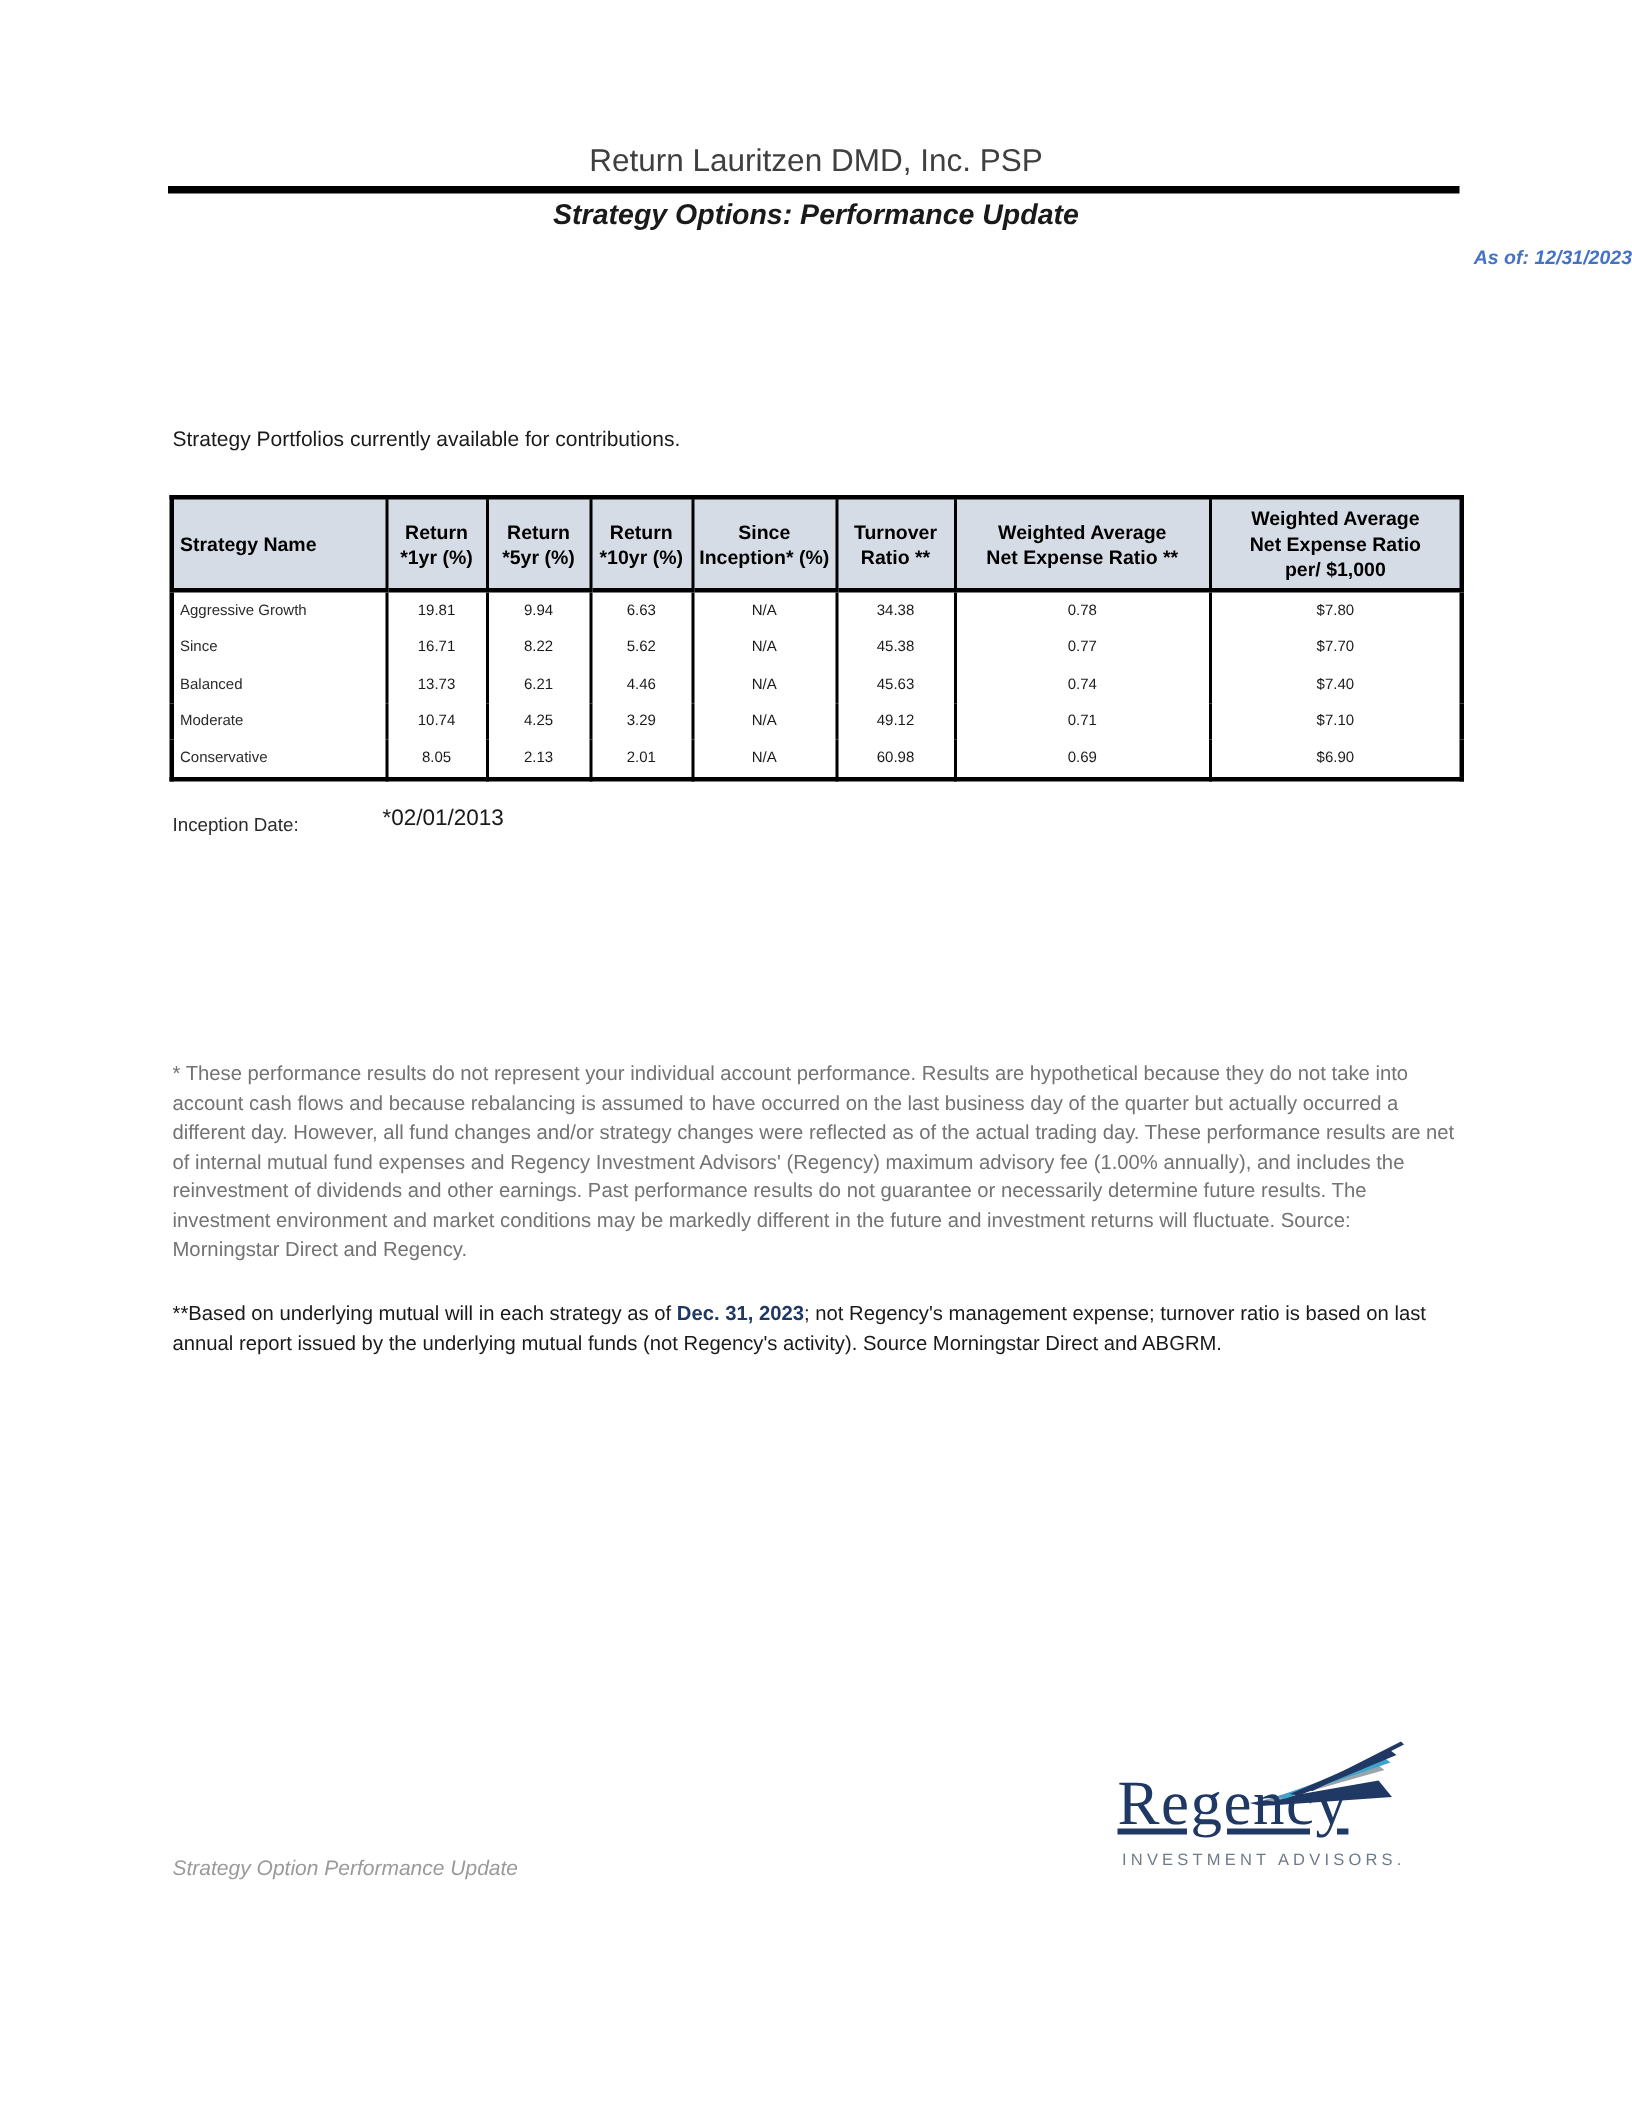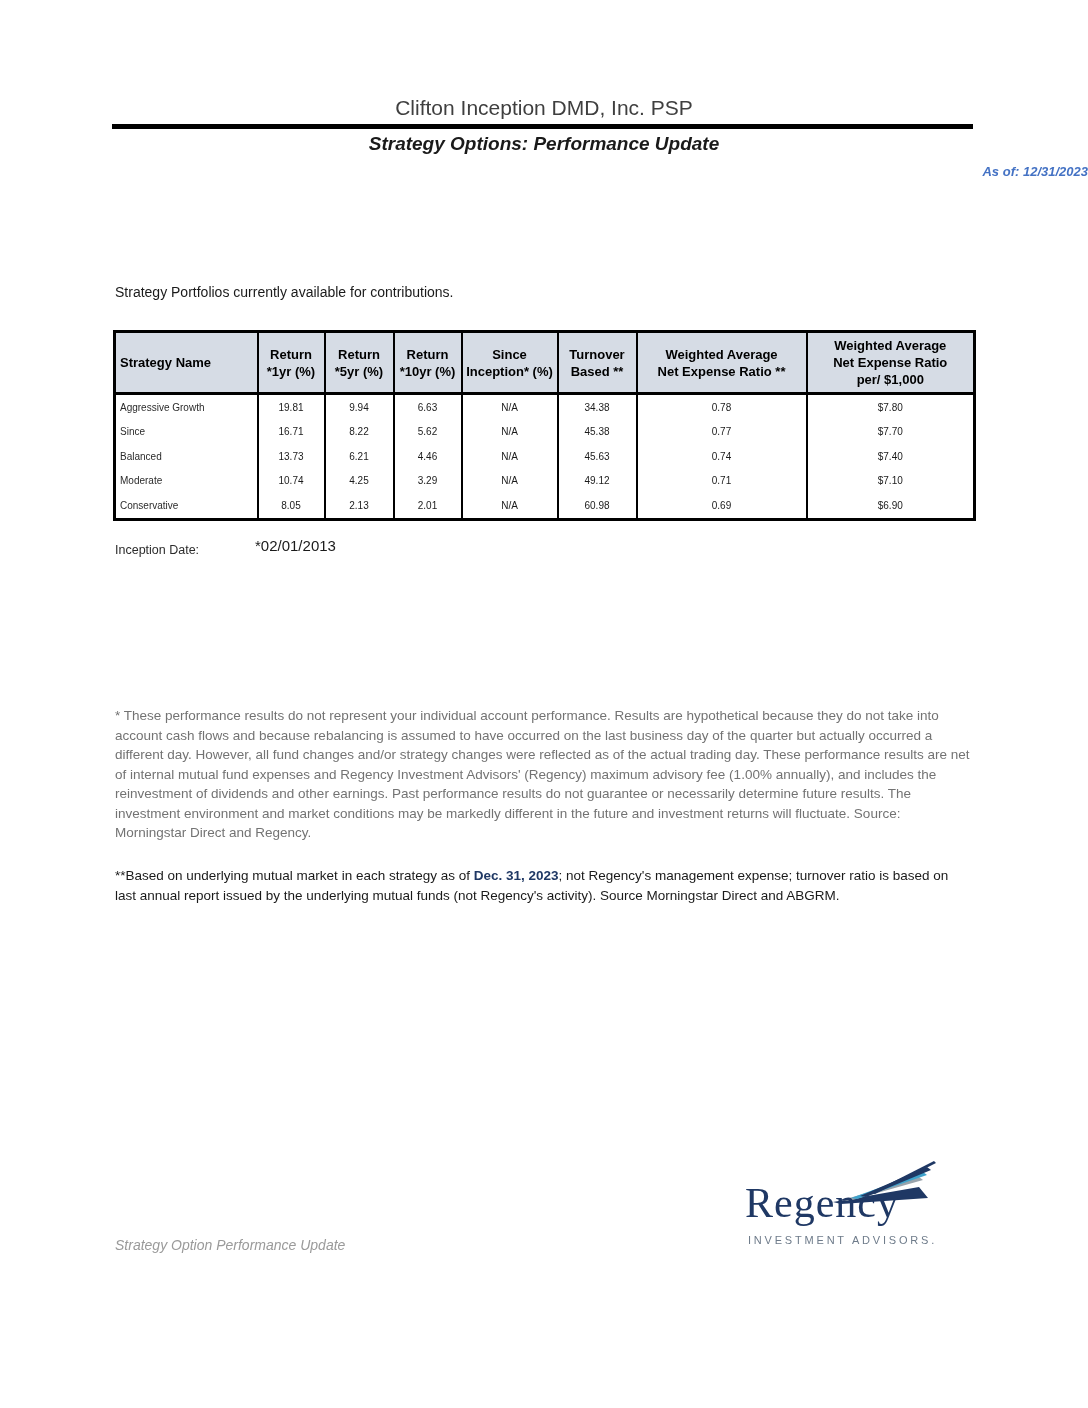--- a/index.html
+++ b/index.html
@@ -154,37 +154,38 @@
   .swoosh-gray  { fill: #9aa4ac; }
   .logo-wordmark {
     position: absolute;
     top: 22px; left: 0;
     font-family: "Liberation Serif", serif;
     font-size: 42px;
     font-weight: normal;
     color: #1f3864;
     letter-spacing: 1px;
     line-height: 46px;
+    text-decoration: underline;
   }
   .logo-tagline {
     position: absolute;
     top: 76px; left: 3px;
     font-size: 11px;
     letter-spacing: 2.8px;
     color: #6e7b8a;
     white-space: nowrap;
     text-align: right;
   }
 </style>
 </head>
 <body>
 
 <div class="page">
 
-  <div class="doc-title">Clifton Inception DMD, Inc. PSP</div>
+  <div class="doc-title">Return Lauritzen DMD, Inc. PSP</div>
   <div class="title-rule"></div>
   <div class="doc-subtitle">Strategy Options: Performance Update</div>
   <div class="as-of">As of: 12/31/2023</div>
 
   <div class="intro">Strategy Portfolios currently available for contributions.</div>
 
   <div class="perf-table-wrap">
     <table class="perf">
       <colgroup>
         <col style="width:143px">
@@ -212,21 +213,21 @@
           <th>
             <span class="hl">Return</span>
             <span class="hl">*10yr (%)</span>
           </th>
           <th>
             <span class="hl">Since</span>
             <span class="hl">Inception* (%)</span>
           </th>
           <th>
             <span class="hl">Turnover</span>
-            <span class="hl">Based **</span>
+            <span class="hl">Ratio **</span>
           </th>
           <th>
             <span class="hl">Weighted Average</span>
             <span class="hl">Net Expense Ratio **</span>
           </th>
           <th>
             <span class="hl">Weighted Average</span>
             <span class="hl">Net Expense Ratio</span>
             <span class="hl">per/ $1,000</span>
           </th>
@@ -284,21 +285,21 @@
           <td>$6.90</td>
         </tr>
       </tbody>
     </table>
   </div>
 
   <div class="inception-label">Inception Date:</div>
   <div class="inception-value">*02/01/2013</div>
 
   <div class="footnote1">* These performance results do not represent your individual account performance.  Results are hypothetical because they do not take into account cash flows and because rebalancing is assumed to have occurred on the last business day of the quarter but actually occurred a different day. However, all fund changes and/or strategy changes were reflected as of the actual trading day. These performance results are net of internal mutual fund expenses and Regency Investment Advisors' (Regency) maximum advisory fee (1.00% annually), and includes the reinvestment of dividends and other earnings.  Past performance results do not guarantee or necessarily determine future results.  The investment environment and market conditions may be markedly different in the future and investment returns will fluctuate. Source: Morningstar Direct and Regency.</div>
-  <div class="footnote2"><span>**Based on underlying mutual market in each strategy as of </span><span class="fn-date">Dec. 31, 2023</span><span>; not Regency's management expense; turnover ratio is based on last annual report  issued by the underlying mutual funds (not Regency's activity). Source Morningstar Direct and ABGRM.</span></div>
+  <div class="footnote2"><span>**Based on underlying mutual will in each strategy as of </span><span class="fn-date">Dec. 31, 2023</span><span>; not Regency's management expense; turnover ratio is based on last annual report  issued by the underlying mutual funds (not Regency's activity). Source Morningstar Direct and ABGRM.</span></div>
 
   <div class="footer-label">Strategy Option Performance Update</div>
 
   <div class="logo">
     <svg class="logo-swoosh" viewBox="0 0 112 48" xmlns="http://www.w3.org/2000/svg">
       <polygon class="swoosh-navy" points="6,44 92,29 101,40 14,46"></polygon>
       <polygon class="swoosh-gray" points="16,42 92,19 96,22 22,43"></polygon>
       <polygon class="swoosh-cyan" points="24,40 96,14 100,17 30,41"></polygon>
       <polygon class="swoosh-navy" points="33,38 100,9 104,12 39,39"></polygon>
       <polygon class="swoosh-navy" points="44,35 107,3 109,5 48,36"></polygon>

